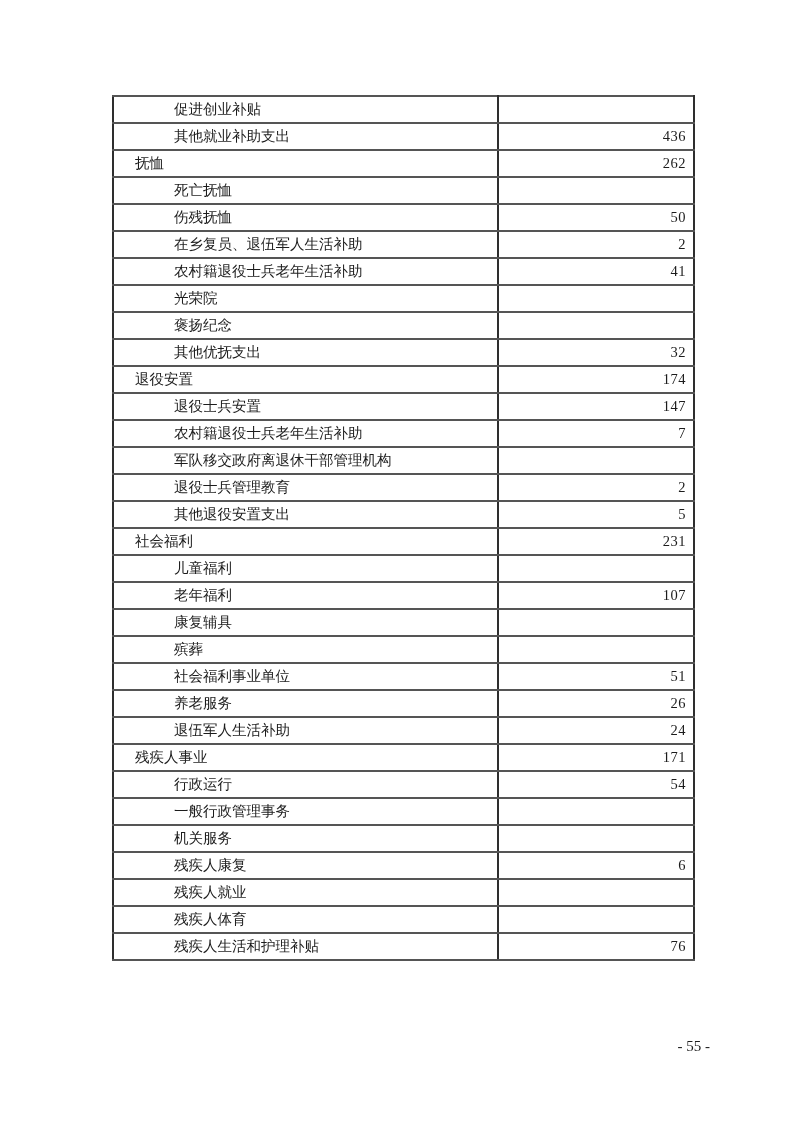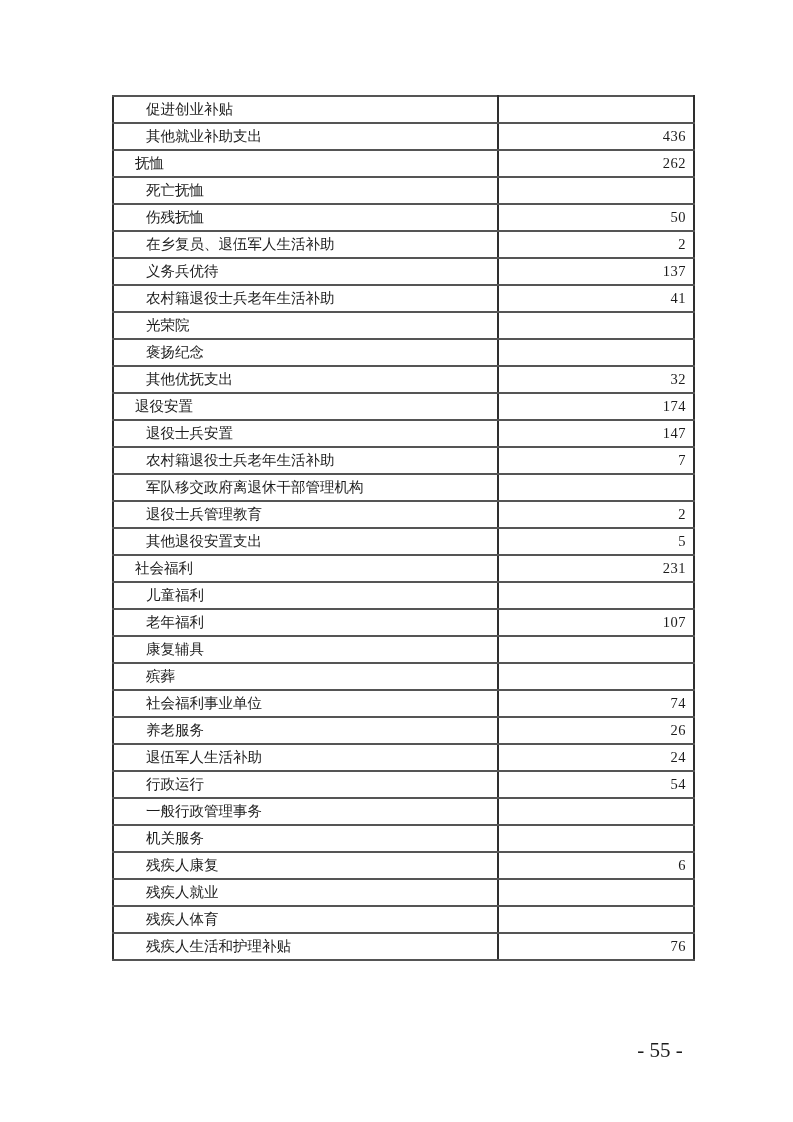--- a/index.html
+++ b/index.html
@@ -33,33 +33,33 @@
     height: 25px;
     padding: 0;
     font-size: 14.5px;
     line-height: 25px;
     white-space: nowrap;
     overflow: hidden;
     vertical-align: middle;
     background: #ffffff;
   }
   .doc-table td.item-cell.level-1 { padding-left: 21px; margin-top: 40px; }
-  .doc-table td.item-cell.level-2 { padding-left: 32px; }
+  .doc-table td.item-cell.level-2 { padding-left: 60px; }
   .doc-table td.amount-cell {
     text-align: right;
     padding-right: 7px;
     letter-spacing: 0.5px;
   }
   .page-footer {
     position: absolute;
     left: 610px;
     top: 1038px;
     width: 100px;
-    text-align: center;
-    font-size: 21px;
+    text-align: right;
+    font-size: 15px;
     color: #1c1c1c;
   }
 </style>
 </head>
 <body>
 
 <table class="doc-table">
   <colgroup>
     <col class="item-col">
     <col class="amount-col">
@@ -83,24 +83,20 @@
       </tr>
       <tr>
         <td class="item-cell level-2">伤残抚恤</td>
         <td class="amount-cell">50</td>
       </tr>
       <tr>
         <td class="item-cell level-2">在乡复员、退伍军人生活补助</td>
         <td class="amount-cell">2</td>
       </tr>
       <tr>
-        <td class="item-cell level-2">义务兵优待</td>
-        <td class="amount-cell">137</td>
-      </tr>
-      <tr>
         <td class="item-cell level-2">农村籍退役士兵老年生活补助</td>
         <td class="amount-cell">41</td>
       </tr>
       <tr>
         <td class="item-cell level-2">光荣院</td>
         <td class="amount-cell"></td>
       </tr>
       <tr>
         <td class="item-cell level-2">褒扬纪念</td>
         <td class="amount-cell"></td>
@@ -148,29 +144,33 @@
       <tr>
         <td class="item-cell level-2">康复辅具</td>
         <td class="amount-cell"></td>
       </tr>
       <tr>
         <td class="item-cell level-2">殡葬</td>
         <td class="amount-cell"></td>
       </tr>
       <tr>
         <td class="item-cell level-2">社会福利事业单位</td>
-        <td class="amount-cell">74</td>
+        <td class="amount-cell">51</td>
       </tr>
       <tr>
         <td class="item-cell level-2">养老服务</td>
         <td class="amount-cell">26</td>
       </tr>
       <tr>
         <td class="item-cell level-2">退伍军人生活补助</td>
         <td class="amount-cell">24</td>
+      </tr>
+      <tr>
+        <td class="item-cell level-1">残疾人事业</td>
+        <td class="amount-cell">171</td>
       </tr>
       <tr>
         <td class="item-cell level-2">行政运行</td>
         <td class="amount-cell">54</td>
       </tr>
       <tr>
         <td class="item-cell level-2">一般行政管理事务</td>
         <td class="amount-cell"></td>
       </tr>
       <tr>

